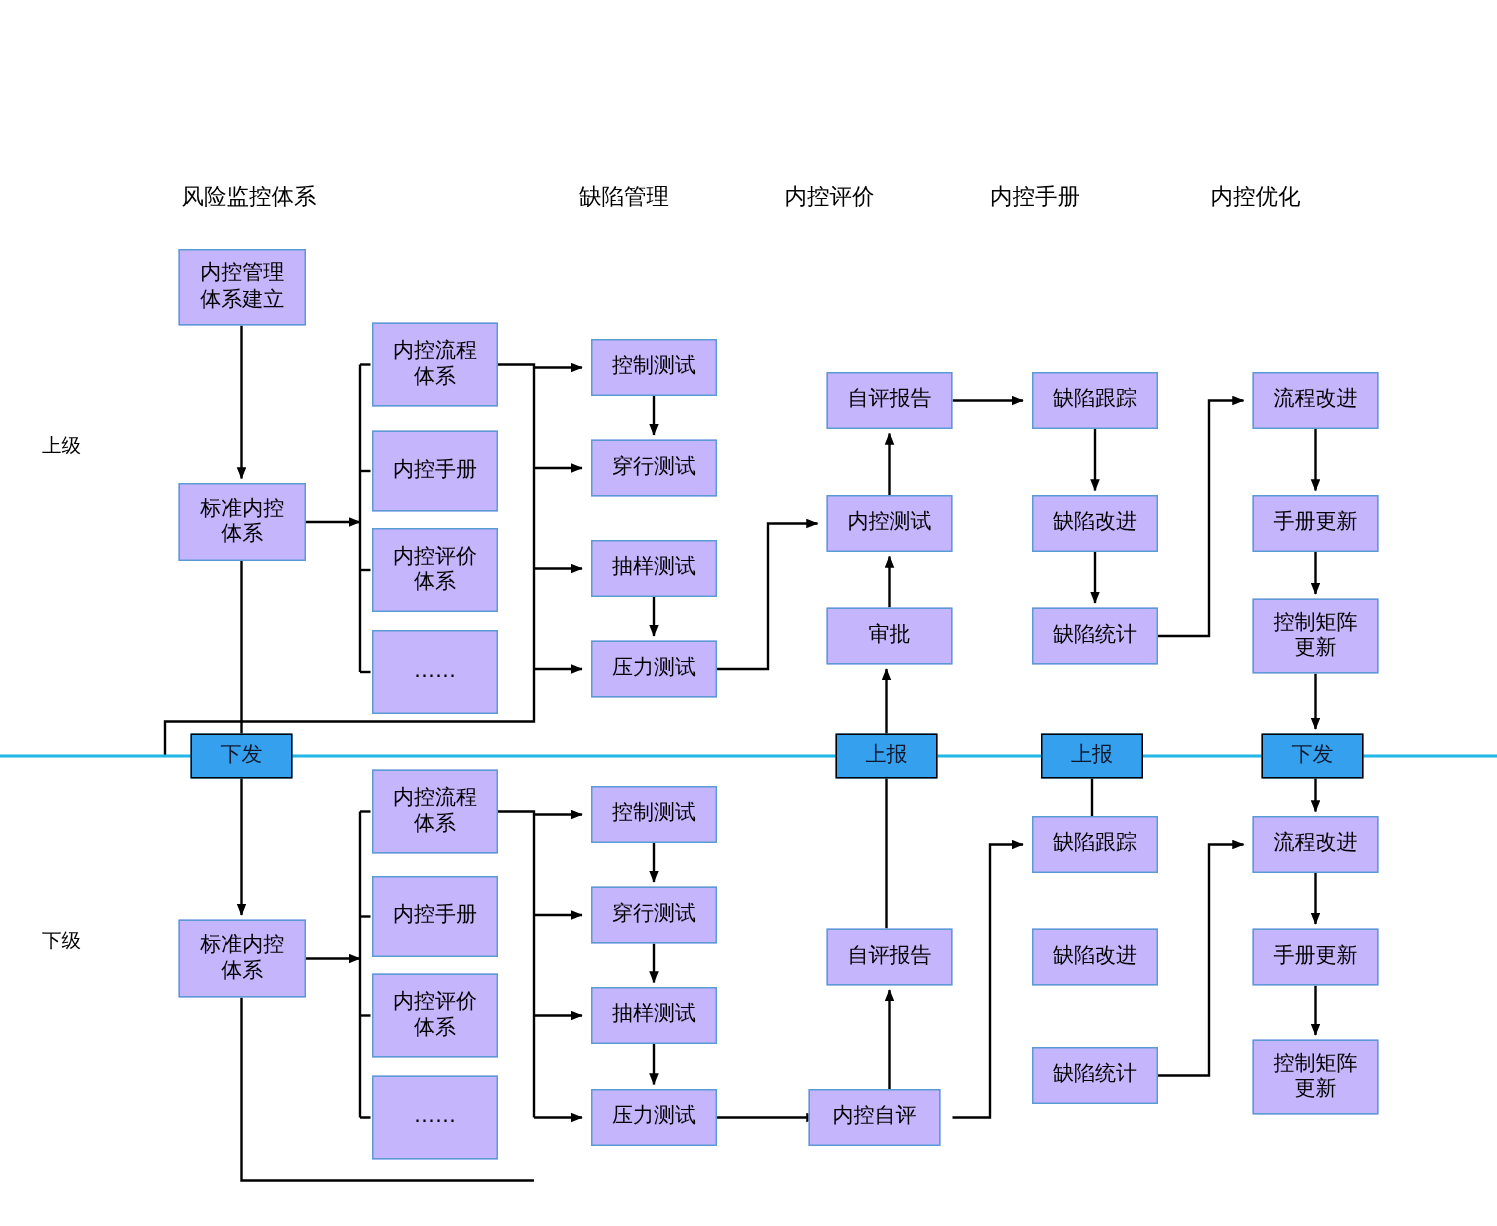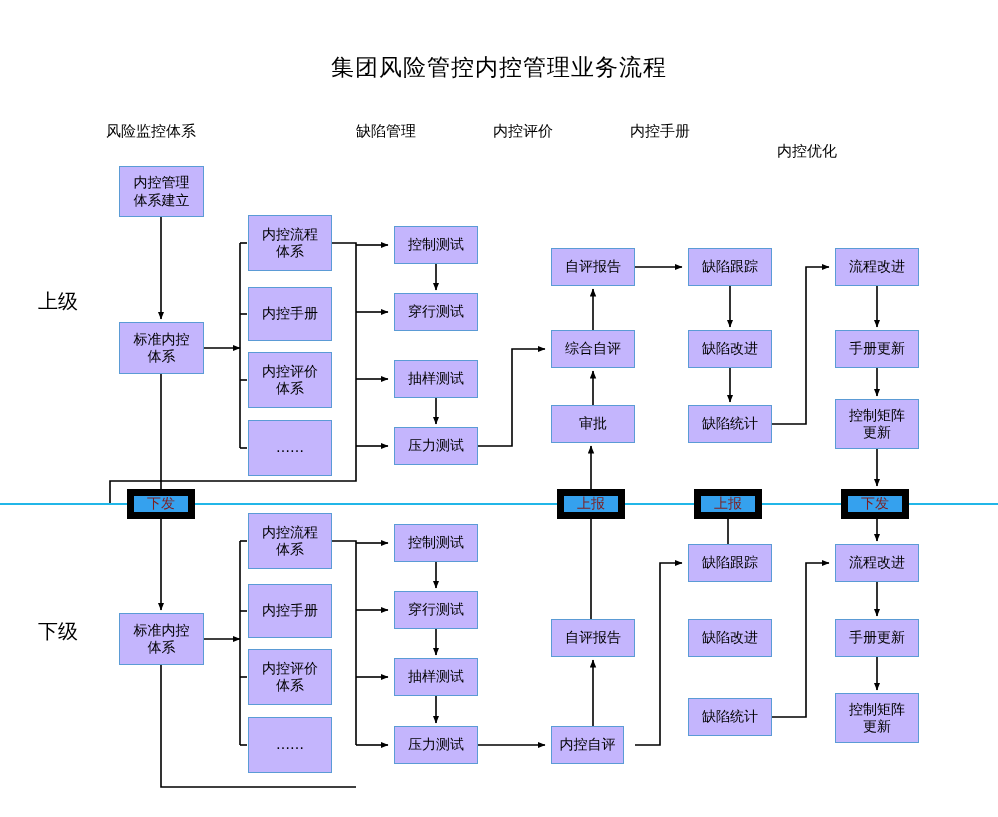--- a/index.html
+++ b/index.html
@@ -11,51 +11,50 @@
     overflow:hidden;
   }
   #canvas{position:absolute;left:0;top:0;width:998px;height:817px;}
   svg.wires{position:absolute;left:0;top:0;width:998px;height:817px;pointer-events:none;}
 
   .title{
     position:absolute;width:998px;top:52px;left:0;
     text-align:center;font-size:23px;color:#000;letter-spacing:1px;
   }
   .colhdr{
-    position:absolute;font-size:15px;color:#000;
+    position:absolute;font-size:15px;color:#000;text-align:center;
     white-space:nowrap;
   }
   .sidelbl{
-    position:absolute;font-size:20px;color:#000;text-align:center;white-space:nowrap;
+    position:absolute;font-size:13px;color:#000;text-align:left;white-space:nowrap;
   }
   .node{
     position:absolute;
     background:#c4b5fd;
     border:1px solid #5b9bd5;
     box-sizing:border-box;
     display:flex;align-items:center;justify-content:center;
     text-align:center;
     font-size:14px;color:#000;
     line-height:1.25;
     box-shadow:0 0 0 0 transparent;
   }
   .node.blue{
     background:#35a1ee;
-    border:7px solid #000000;
-    color:#7f1d1d;
+    border:1px solid #000000;
+    color:#0f172a;
     font-family:Liberation Serif, serif;
   }
   .node .tx{display:block;padding:0 2px;}
 </style>
 </head>
 <body>
 
 <div id="canvas">
 
-  <div class="title">集团风险管控内控管理业务流程</div>
 
   <svg class="wires" viewBox="0 0 998 817" xmlns="http://www.w3.org/2000/svg">
     <defs>
       <marker id="ah" markerWidth="9" markerHeight="9" refX="7.5" refY="3.2" orient="auto" markerUnits="userSpaceOnUse">
         <path d="M0,0 L8,3.2 L0,6.4 z" fill="#000"></path>
       </marker>
     </defs>
     <g stroke="#000" stroke-width="1.6" fill="none">
 
       <path d="M161,217 L161,319" marker-end="url(#ah)"></path>
@@ -140,21 +139,21 @@
 
     </g>
   </svg>
 
   <div style="position:absolute;left:0;top:503px;width:998px;height:2px;background:#21b6e8;"></div>
 
   <div class="colhdr" style="left:106px;top:122px;width:120px;">风险监控体系</div>
   <div class="colhdr" style="left:356px;top:122px;width:120px;">缺陷管理</div>
   <div class="colhdr" style="left:493px;top:122px;width:120px;">内控评价</div>
   <div class="colhdr" style="left:630px;top:122px;width:120px;">内控手册</div>
-  <div class="colhdr" style="left:777px;top:122px;width:120px;margin-top:20px;">内控优化</div>
+  <div class="colhdr" style="left:777px;top:122px;width:120px;">内控优化</div>
 
   <div class="sidelbl" style="left:28px;top:288px;width:60px;">上级</div>
   <div class="sidelbl" style="left:28px;top:618px;width:60px;">下级</div>
 
   <div class="node" style="left:119px;top:166px;width:85px;height:51px;">
       <span class="tx">内控管理<br>体系建立</span>
     </div>
   <div class="node" style="left:119px;top:322px;width:85px;height:52px;">
       <span class="tx">标准内控<br>体系</span>
     </div>
@@ -179,21 +178,21 @@
   <div class="node" style="left:394px;top:360px;width:84px;height:38px;">
       <span class="tx">抽样测试</span>
     </div>
   <div class="node" style="left:394px;top:427px;width:84px;height:38px;">
       <span class="tx">压力测试</span>
     </div>
   <div class="node" style="left:551px;top:248px;width:84px;height:38px;">
       <span class="tx">自评报告</span>
     </div>
   <div class="node" style="left:551px;top:330px;width:84px;height:38px;">
-      <span class="tx">综合自评</span>
+      <span class="tx">内控测试</span>
     </div>
   <div class="node" style="left:551px;top:405px;width:84px;height:38px;text-align:right;">
       <span class="tx">审批</span>
     </div>
   <div class="node" style="left:688px;top:248px;width:84px;height:38px;">
       <span class="tx">缺陷跟踪</span>
     </div>
   <div class="node" style="left:688px;top:330px;width:84px;height:38px;">
       <span class="tx">缺陷改进</span>
     </div>
@@ -246,21 +245,21 @@
     </div>
   <div class="node" style="left:394px;top:658px;width:84px;height:38px;">
       <span class="tx">抽样测试</span>
     </div>
   <div class="node" style="left:394px;top:726px;width:84px;height:38px;">
       <span class="tx">压力测试</span>
     </div>
   <div class="node" style="left:551px;top:619px;width:84px;height:38px;">
       <span class="tx">自评报告</span>
     </div>
-  <div class="node" style="left:551px;top:726px;width:73px;height:38px;">
+  <div class="node" style="left:539px;top:726px;width:88px;height:38px;">
       <span class="tx">内控自评</span>
     </div>
   <div class="node" style="left:688px;top:544px;width:84px;height:38px;">
       <span class="tx">缺陷跟踪</span>
     </div>
   <div class="node" style="left:688px;top:619px;width:84px;height:38px;">
       <span class="tx">缺陷改进</span>
     </div>
   <div class="node" style="left:688px;top:698px;width:84px;height:38px;">
       <span class="tx">缺陷统计</span>

